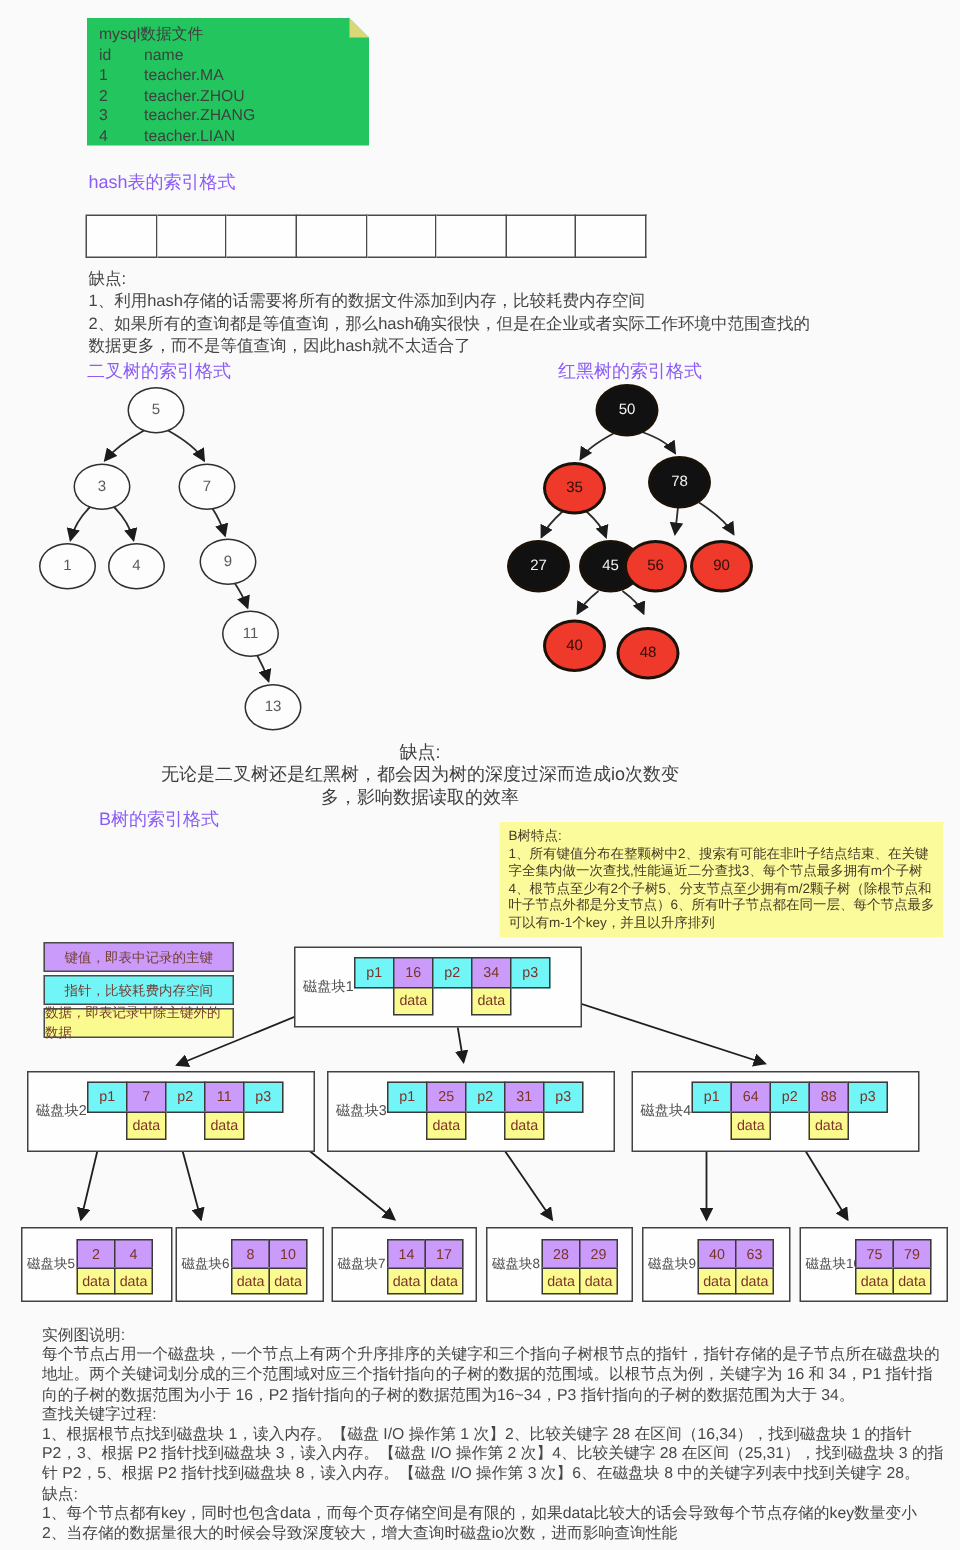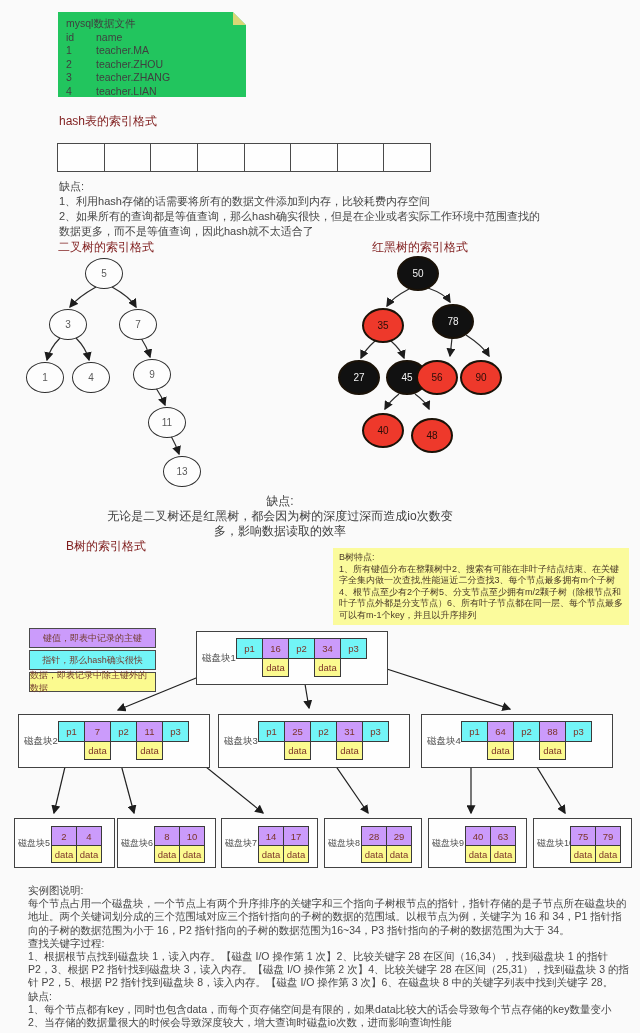--- a/index.html
+++ b/index.html
@@ -8,21 +8,21 @@
   svg.edges{position:absolute;left:0;top:0;width:640px;height:1033px;pointer-events:none;}
 
   
   .sticky{position:absolute;left:58px;top:12px;width:188px;height:85px;background:#22c55e;padding:5px 0 0 8px;box-sizing:border-box;}
   .fold-cut{position:absolute;top:0;right:0;width:0;height:0;border-top:13px solid #fafafa;border-left:13px solid transparent;}
   .fold-shadow{position:absolute;top:0;right:0;width:0;height:0;border-bottom:13px solid #d9d776;border-right:13px solid transparent;}
   .s-line{font-size:10.5px;color:#3f3f3f;line-height:13.5px;white-space:pre;}
   .s-id{display:inline-block;width:30px;}
 
   
-  .sec-title{position:absolute;font-size:12px;color:#7f1d1d;}
+  .sec-title{position:absolute;font-size:12px;color:#8b5cf6;}
 
   
   .hash-row{position:absolute;left:57px;top:143px;width:374px;height:29px;display:flex;}
   .hash-cell{flex:1;background:#fefefe;border:1.5px solid #4a4a4a;border-left:none;box-sizing:border-box;}
   .hash-cell:first-child{border-left:1.5px solid #4a4a4a;}
   .para{position:absolute;font-size:11px;color:#454545;line-height:15px;}
 
   
   .bnode{position:absolute;width:38px;height:31px;border:1.5px solid #2f2f2f;border-radius:50%;background:#fdfdfd;display:flex;align-items:center;justify-content:center;font-size:10px;color:#5a5a5a;box-sizing:border-box;}
   .rbnode{position:absolute;width:42px;height:35px;border:2px solid #1a1208;border-radius:50%;display:flex;align-items:center;justify-content:center;font-size:10px;box-sizing:border-box;}
@@ -165,21 +165,21 @@
   </div>
 
   <div class="sec-title" style="left:66px;top:538px;">B树的索引格式</div>
 
   <div class="note2">
     <div class="t">B树特点:</div>
     <div class="t">1、所有键值分布在整颗树中2、搜索有可能在非叶子结点结束、在关键字全集内做一次查找,性能逼近二分查找3、每个节点最多拥有m个子树4、根节点至少有2个子树5、分支节点至少拥有m/2颗子树（除根节点和叶子节点外都是分支节点）6、所有叶子节点都在同一层、每个节点最多可以有m-1个key，并且以升序排列</div>
   </div>
 
   <div class="lg-row lg-purple" style="top:628px;">键值，即表中记录的主键</div>
-  <div class="lg-row lg-cyan" style="top:650px;">指针，那么hash确实很快</div>
+  <div class="lg-row lg-cyan" style="top:650px;">指针，比较耗费内存空间</div>
   <div class="lg-row lg-yellow" style="top:672px;">数据，即表记录中除主键外的数据</div>
 
   <div class="dblock" style="left:196px;top:631px;">
     <span class="dlabel">磁盘块1</span>
     <span class="cell ptr c1">p1</span>
     <span class="cell key c2">16</span>
     <span class="cell ptr c3">p2</span>
     <span class="cell key c4">34</span>
     <span class="cell ptr c5">p3</span>
     <span class="dcell d1">data</span>

